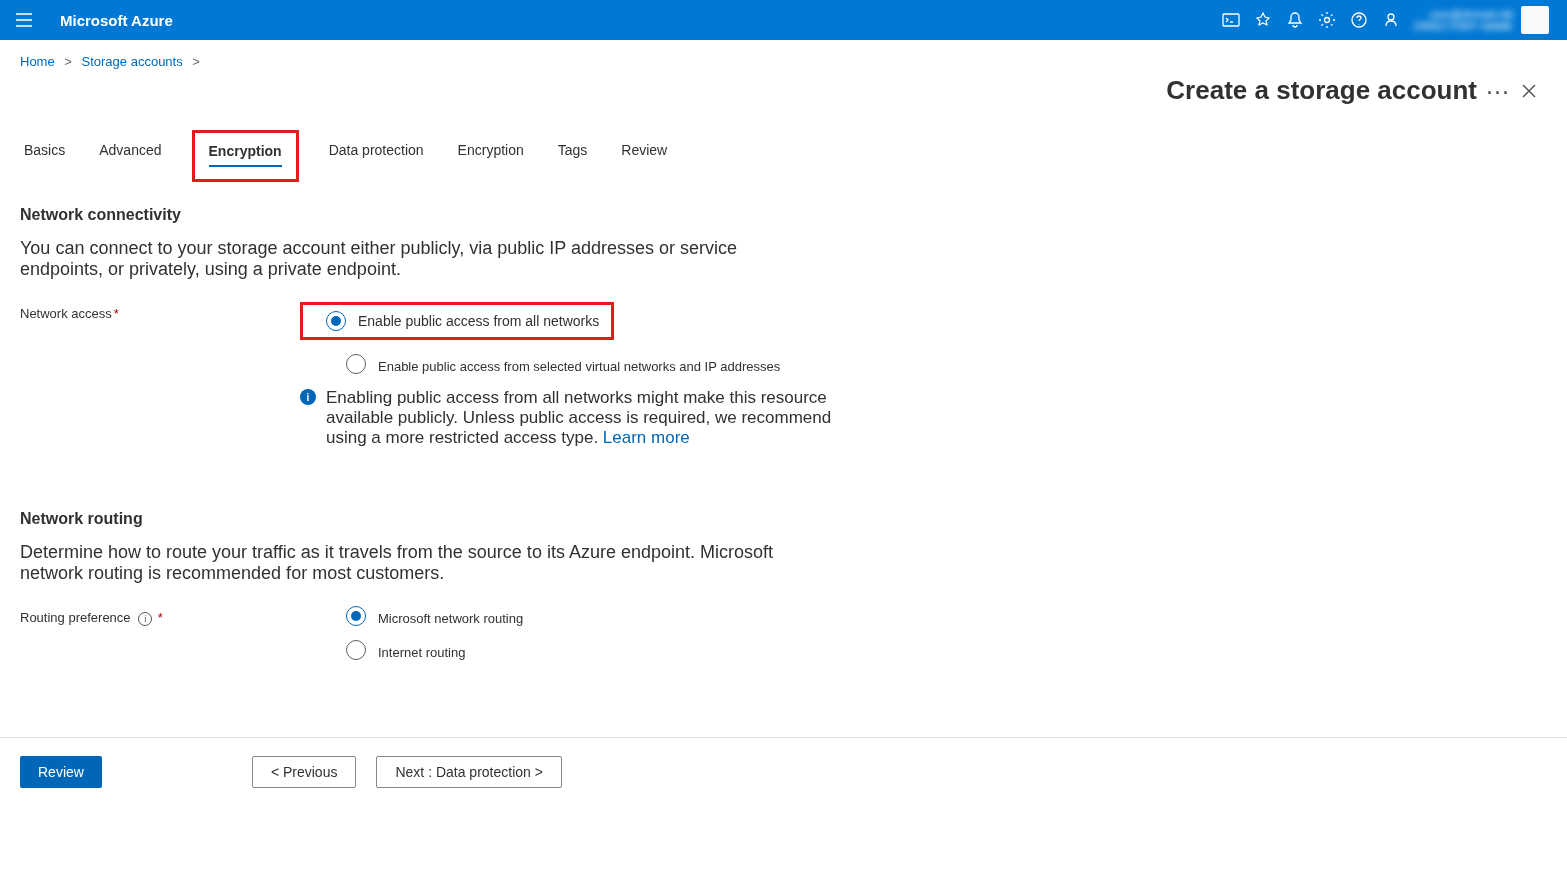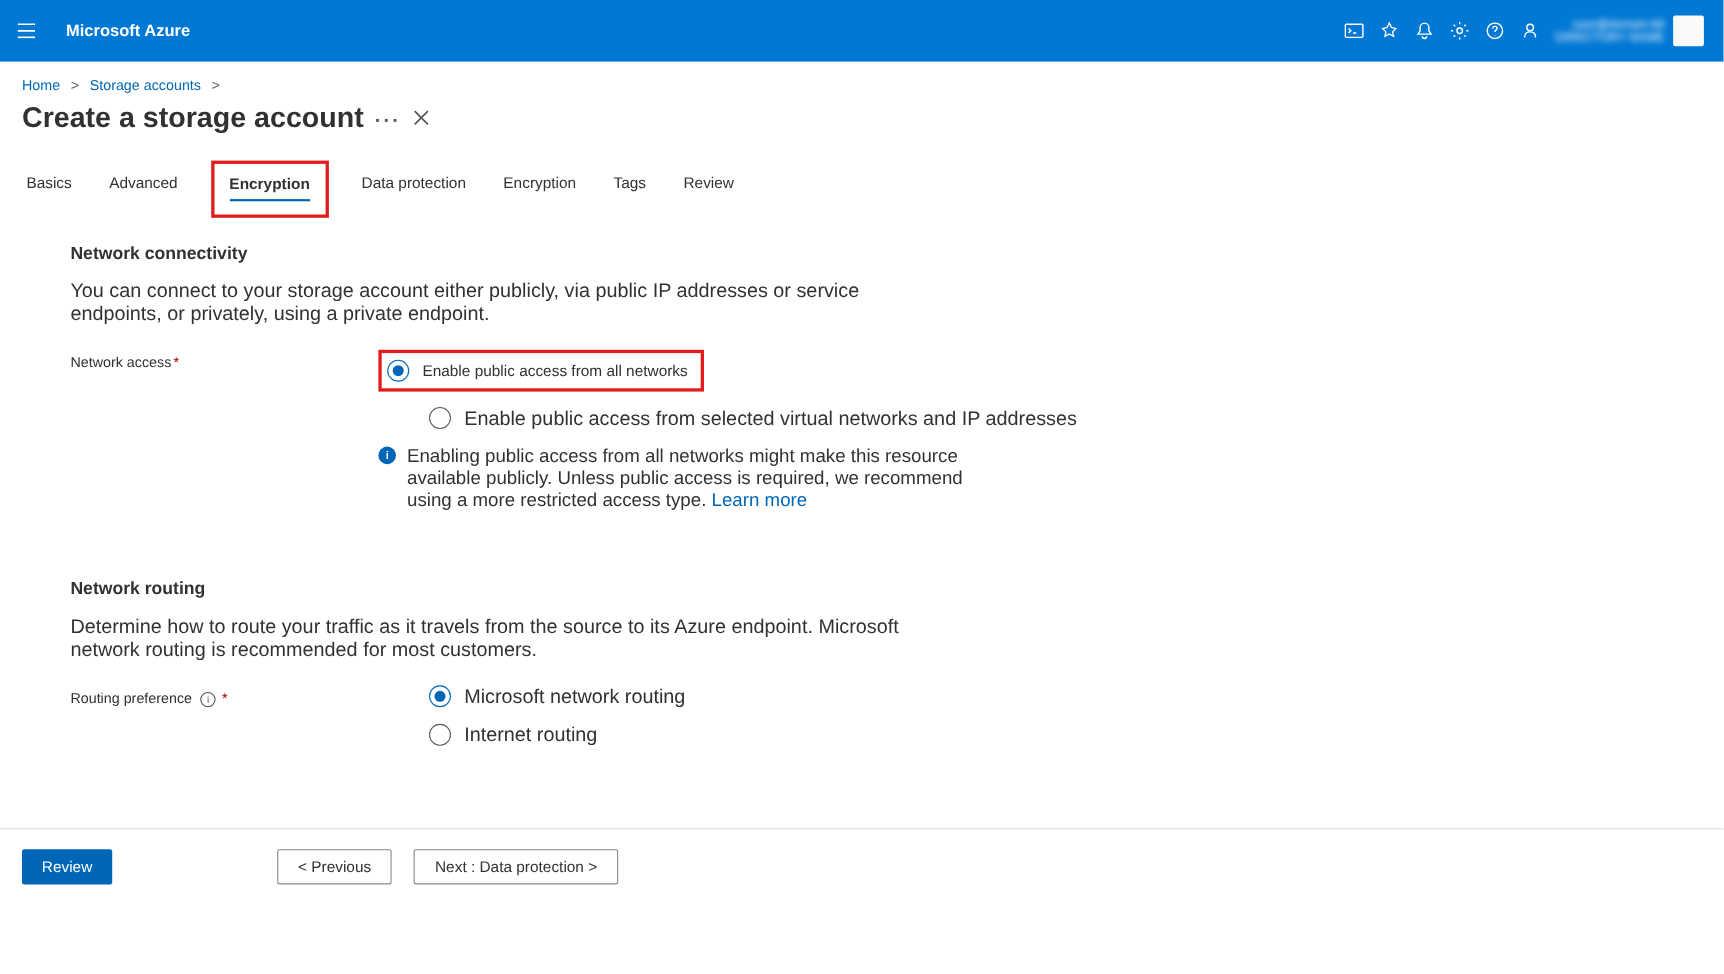--- a/index.html
+++ b/index.html
@@ -1,63 +1,63 @@
 <!DOCTYPE html>
 <html><head>
 <meta charset="utf-8">
 <style>
 * { box-sizing: border-box; margin: 0; padding: 0; }
 body { font-family: "Segoe UI", -apple-system, sans-serif; font-size: 14px; color: #323130; background: #fff; }
 
-.topbar { background: #0078d4; height: 56px; display: flex; align-items: center; padding: 0 8px; gap: 10px; }
+.topbar { background: #0078d4; height: 40px; display: flex; align-items: center; padding: 0 8px; gap: 10px; }
 .hamburger { color: #fff; padding: 0 8px; font-size: 16px; cursor: pointer; }
 .brand { color: #fff; font-weight: 600; font-size: 15px; padding: 0 10px; }
 .searchwrap { flex: 1; max-width: 740px; }
 .search { width: 100%; height: 30px; background: #a8d0ed; border: none; border-radius: 2px; padding: 0 10px 0 32px; font-size: 13px; color: #1b1b1b; }
 .search::placeholder { color: #1b3a55; }
 .searchcontainer { position: relative; }
 .searchicon { position: absolute; left: 10px; top: 50%; transform: translateY(-50%); color: #2a5878; }
 .top-icons { display: flex; align-items: center; gap: 14px; margin-left: auto; padding: 0 10px; }
 .top-icons .ic { color: #fff; cursor: pointer; }
 .account { color: #fff; font-size: 11px; text-align: right; display: flex; align-items: center; gap: 8px; }
 .account .blur { filter: blur(3px); }
 .avatar { width: 28px; height: 28px; border-radius: 2px; background: #fafafa; display: inline-block; }
 
 .crumbs { padding: 14px 20px 6px; font-size: 13px; }
 .crumbs a { color: #0067b8; text-decoration: none; }
 .crumbs .sep { color: #666; margin: 0 6px; }
 
-.titlebar { display: flex; align-items: center; justify-content: flex-start; padding: 0 20px 10px; }
+.titlebar { display: flex; align-items: center; justify-content: flex-end; padding: 0 20px 10px; }
 .pagetitle { font-size: 26px; font-weight: 600; }
 .pagetitle .dots { font-size: 18px; color: #555; margin-left: 10px; letter-spacing: 2px; }
 .closex { font-size: 18px; color: #555; cursor: pointer; padding: 4px 10px; }
 
 .tabs { display: flex; gap: 26px; padding: 0 20px; border-bottom: 0; margin-top: 18px; }
 .tab { padding: 8px 4px 12px; font-size: 14px; color: #323130; cursor: pointer; }
 .tab.active { font-weight: 600; }
 .tab.active .tabunderline { display:block; height:2px; background:#0067b8; margin-top:6px; }
 .tabunderline { display:none; }
 .highlight-box { border: 3px solid #e21b1b; padding: 2px 10px 0px; margin-top: -4px; }
 
-.content-wrapper { position: relative; margin-left: 44px; }
+.content-wrapper { position: relative; }
 .content { padding: 24px 20px 10px; max-width: 1430px; height: 555px; overflow-y: scroll; }
 .section-title { font-size: 16px; font-weight: 600; margin-bottom: 14px; }
 .section-desc { color: #323130; font-size: 18px; max-width: 760px; margin-bottom: 22px; }
 
 .formrow { display: flex; align-items: flex-start; gap: 10px; margin-bottom: 10px; }
 .formlabel { width: 270px; font-size: 13px; padding-top: 4px; }
 .req { color: #a80000; margin-left: 2px; }
 .formcontrol { flex: 1; }
 
 .radio-items { display: flex; flex-direction: column; gap: 14px; }
-.radio-item { display: flex; align-items: flex-start; gap: 12px; font-size: 18px; padding-left: 46px; }
+.radio-item { display: flex; align-items: flex-end; gap: 12px; font-size: 13px; padding-left: 46px; }
 .radio { width: 20px; height: 20px; border: 1px solid #605e5c; border-radius: 50%; display: inline-flex; align-items: center; justify-content: center; }
 .radio.checked { border-color: #0067b8; }
 .radio.checked::after { content:''; width: 10px; height: 10px; background: #0067b8; border-radius: 50%; }
-.radio-highlight { border: 3px solid #e21b1b; padding: 6px 12px 6px 5px; display: inline-flex; align-items: center; gap: 12px; }
+.radio-highlight { border: 3px solid #e21b1b; padding: 6px 12px 6px 23px; display: inline-flex; align-items: center; gap: 12px; }
 
 .info-row { display: flex; align-items: flex-start; gap: 10px; margin-top: 14px; max-width: 560px; }
 .info-icon-circle { width: 16px; height: 16px; border-radius: 50%; background: #0067b8; color: #fff; font-size: 10px; font-weight: bold; display: inline-flex; align-items: center; justify-content: center; flex-shrink: 0; margin-top: 1px; }
 .info-text { font-size: 17px; color: #323130; }
 .info-text a { color: #0067b8; text-decoration: none; }
 
 .info-icon-outline { width: 14px; height: 14px; border-radius: 50%; border: 1px solid #555; color: #555; font-size: 9px; display: inline-flex; align-items: center; justify-content: center; margin-left: 4px; }
 
 .section-gap { height: 52px; }
 

